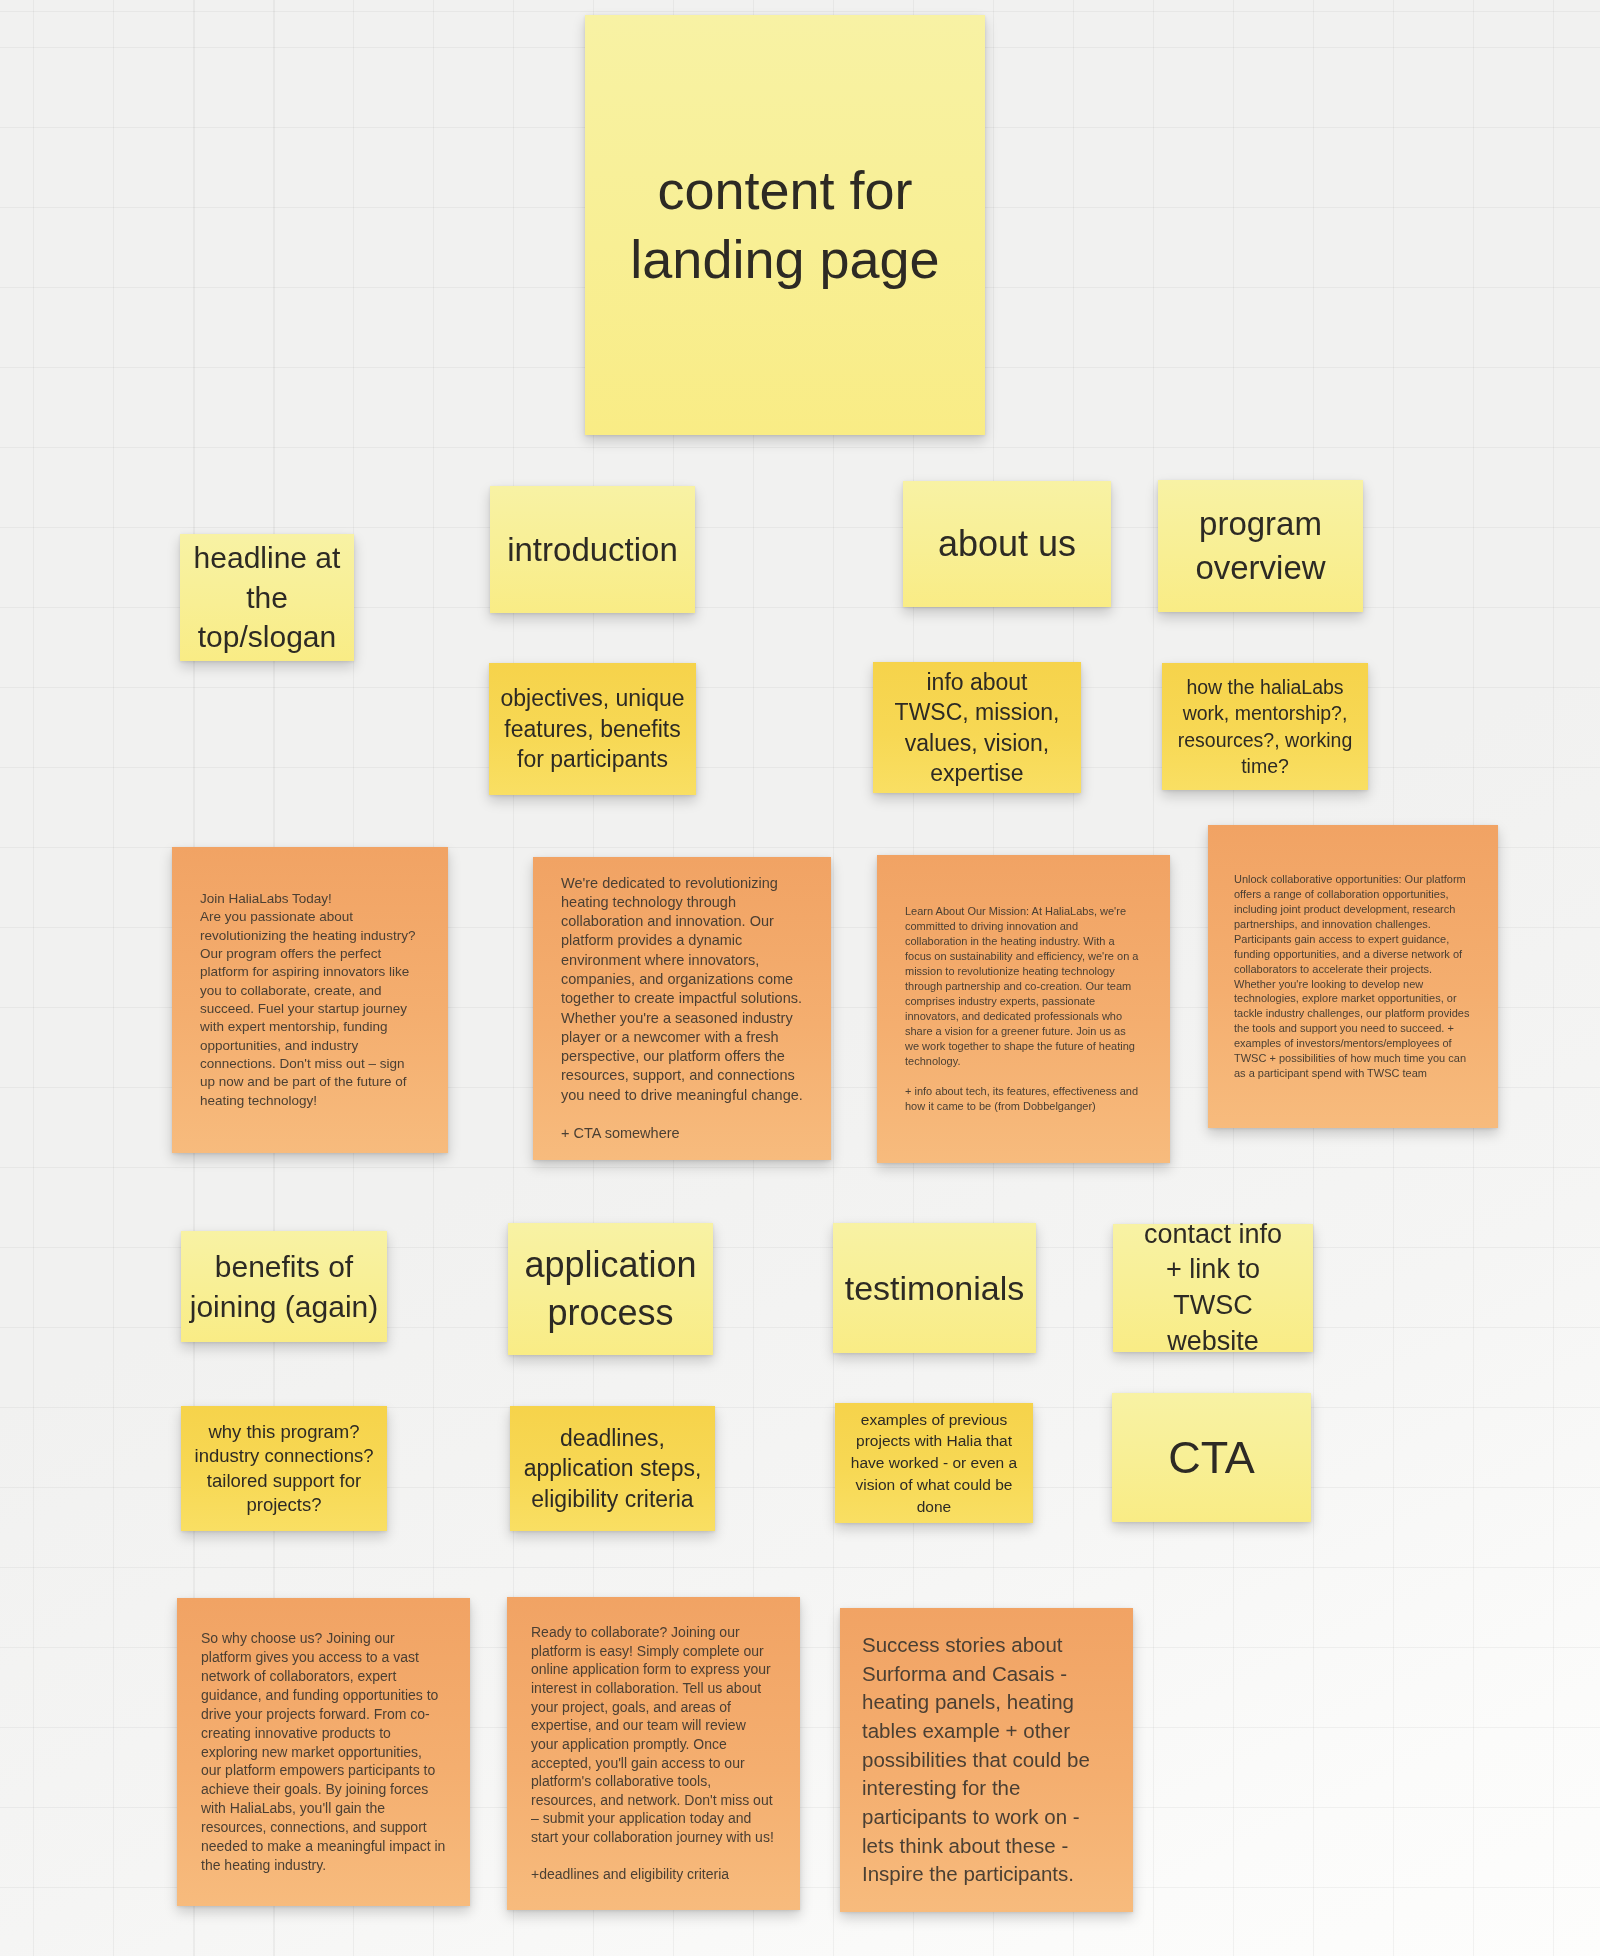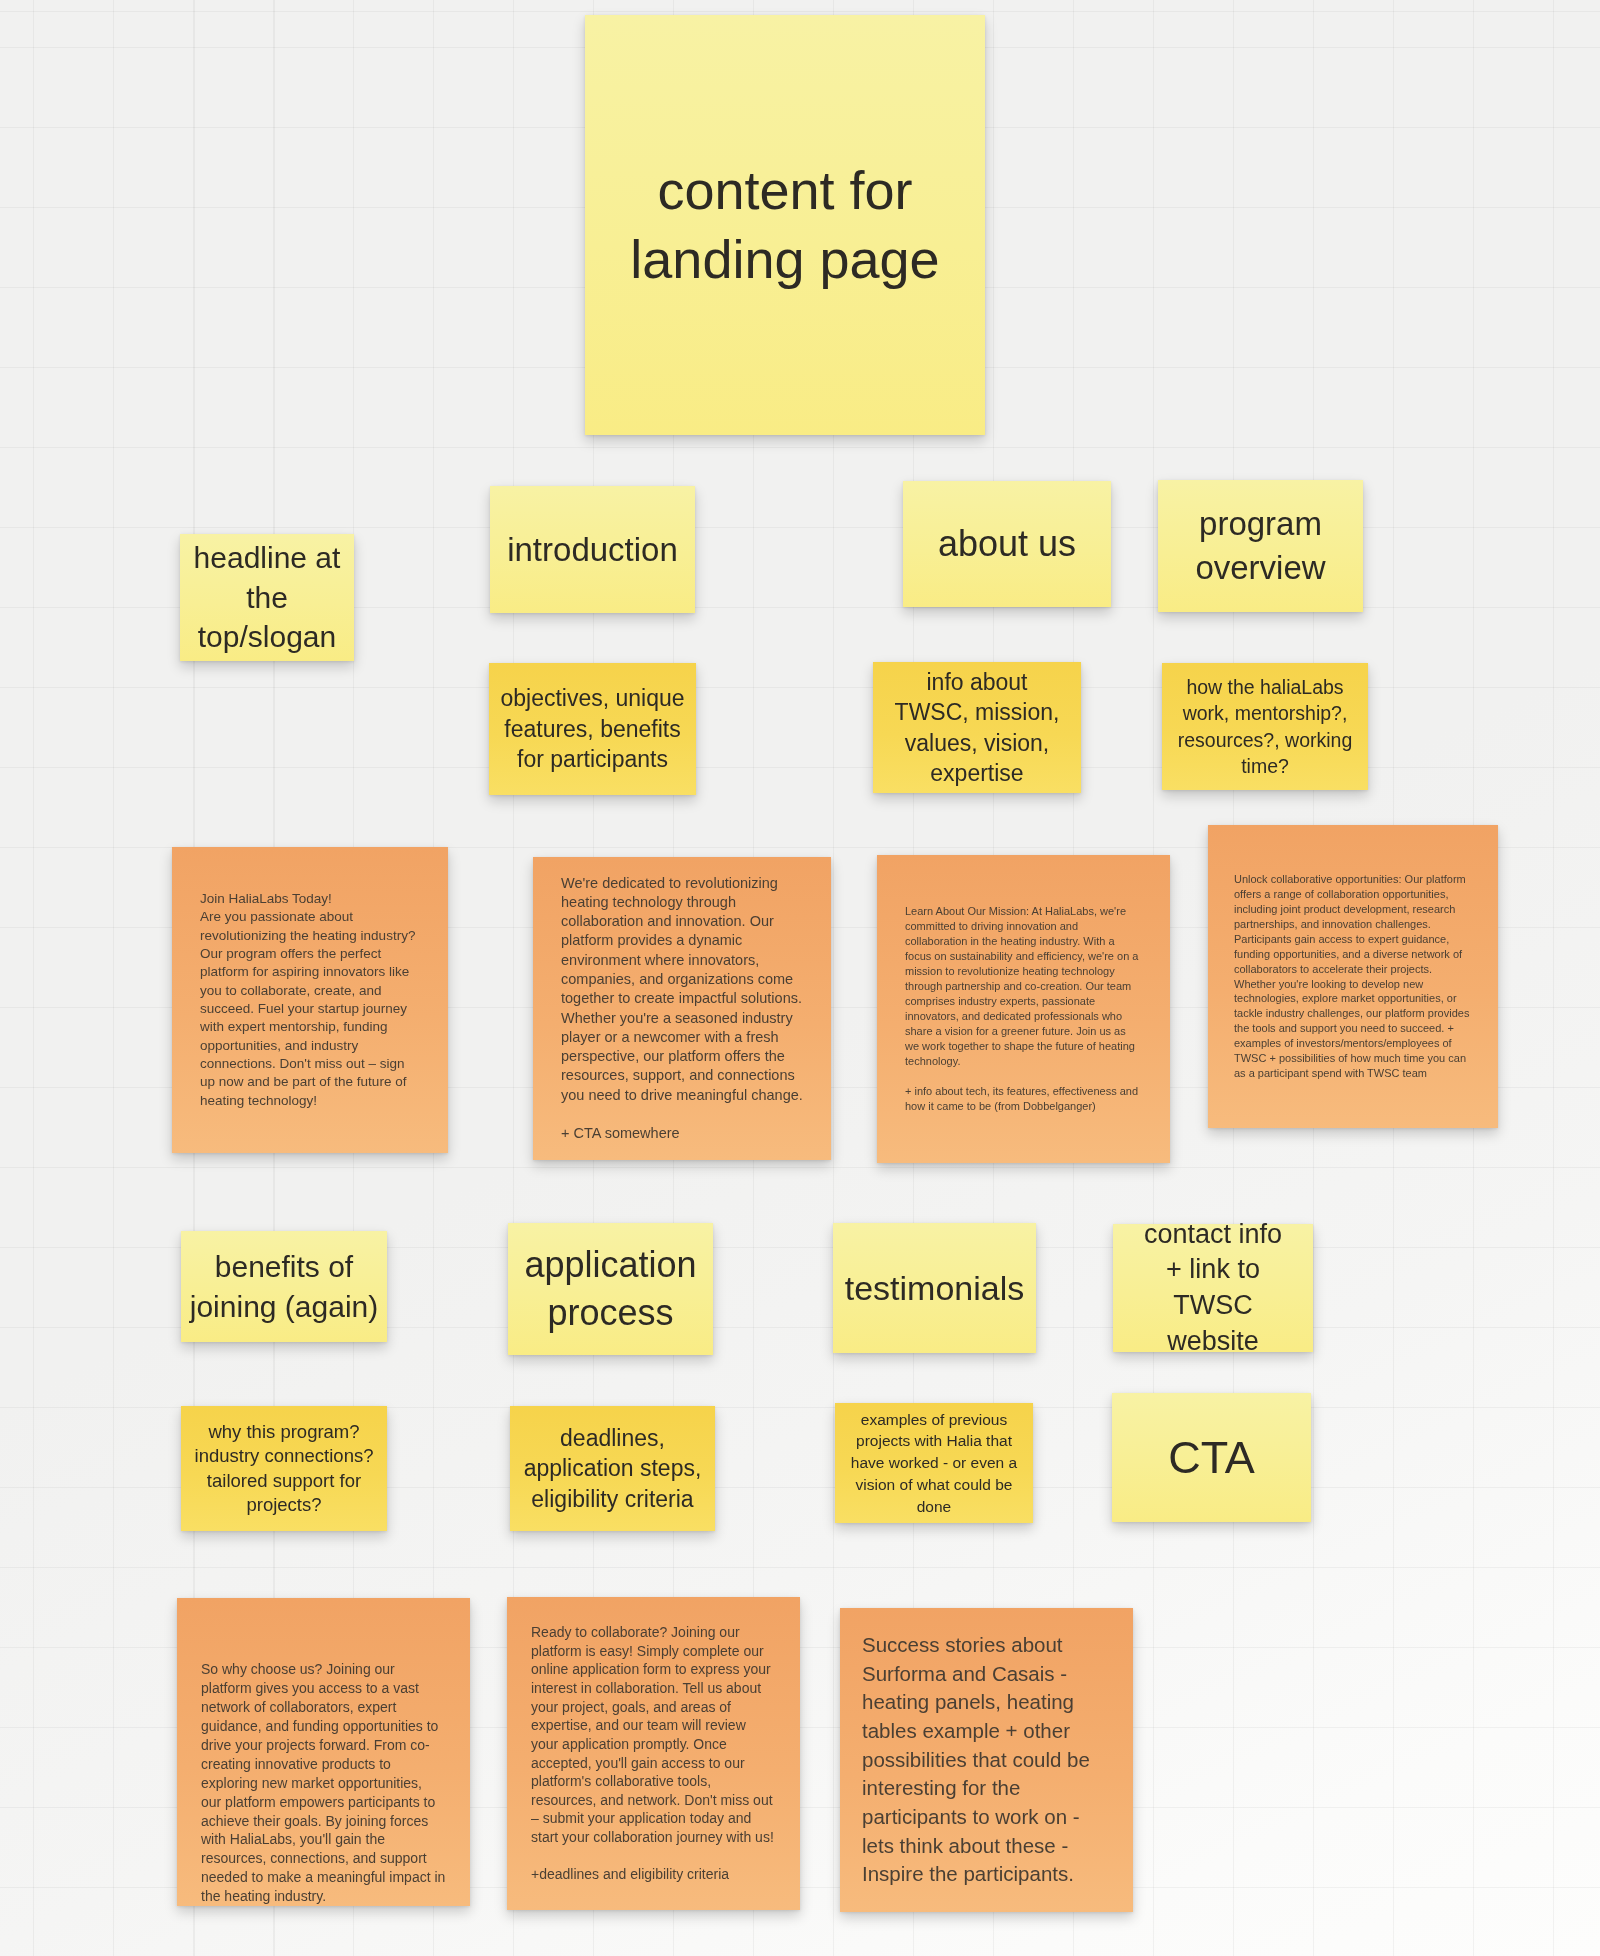--- a/index.html
+++ b/index.html
@@ -75,21 +75,21 @@
 
   .n-whyprogram  {left:181px;top:1406px;width:206px;height:125px;}
   .n-whyprogram .txt{font-size:18.5px;line-height:1.32;padding:0 6px;}
   .n-deadlines   {left:510px;top:1406px;width:205px;height:125px;}
   .n-deadlines .txt{font-size:23px;padding:0 10px;}
   .n-examples    {left:835px;top:1403px;width:198px;height:120px;}
   .n-examples .txt{font-size:15.5px;line-height:1.4;padding:0 6px;}
   .n-cta         {left:1112px;top:1393px;width:199px;height:129px;}
   .n-cta .txt    {font-size:45px;}
 
-  .n-chooseus    {left:177px;top:1598px;width:293px;height:308px;align-items:flex-end;}
+  .n-chooseus    {left:177px;top:1598px;width:293px;height:308px;}
   .n-chooseus .txt{font-size:14px;line-height:1.35;padding:0 24px;}
   .n-apply       {left:507px;top:1597px;width:293px;height:313px;}
   .n-apply .txt  {font-size:14px;line-height:1.33;padding:0 24px;}
   .n-success     {left:840px;top:1608px;width:293px;height:304px;}
   .n-success .txt{font-size:20.5px;line-height:1.4;padding:0 22px;}
 </style>
 </head>
 <body>
 
 <div class="board">

